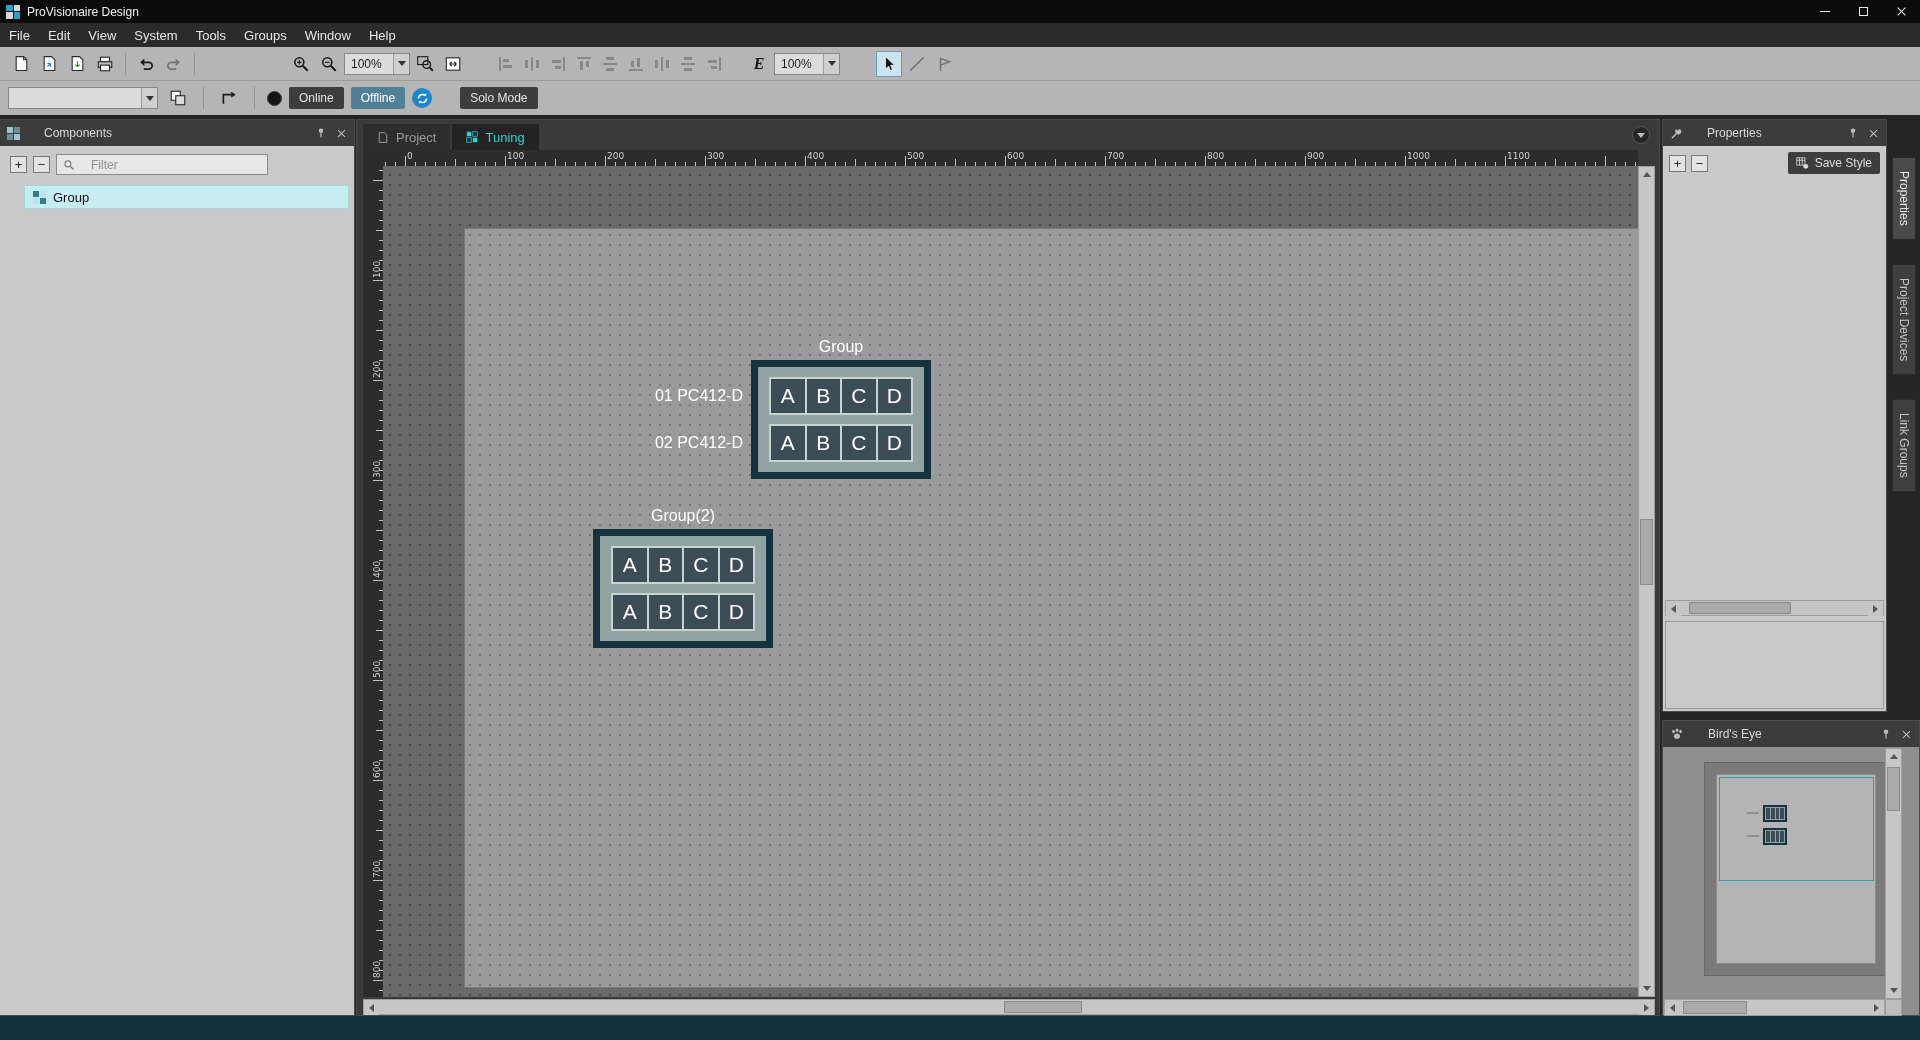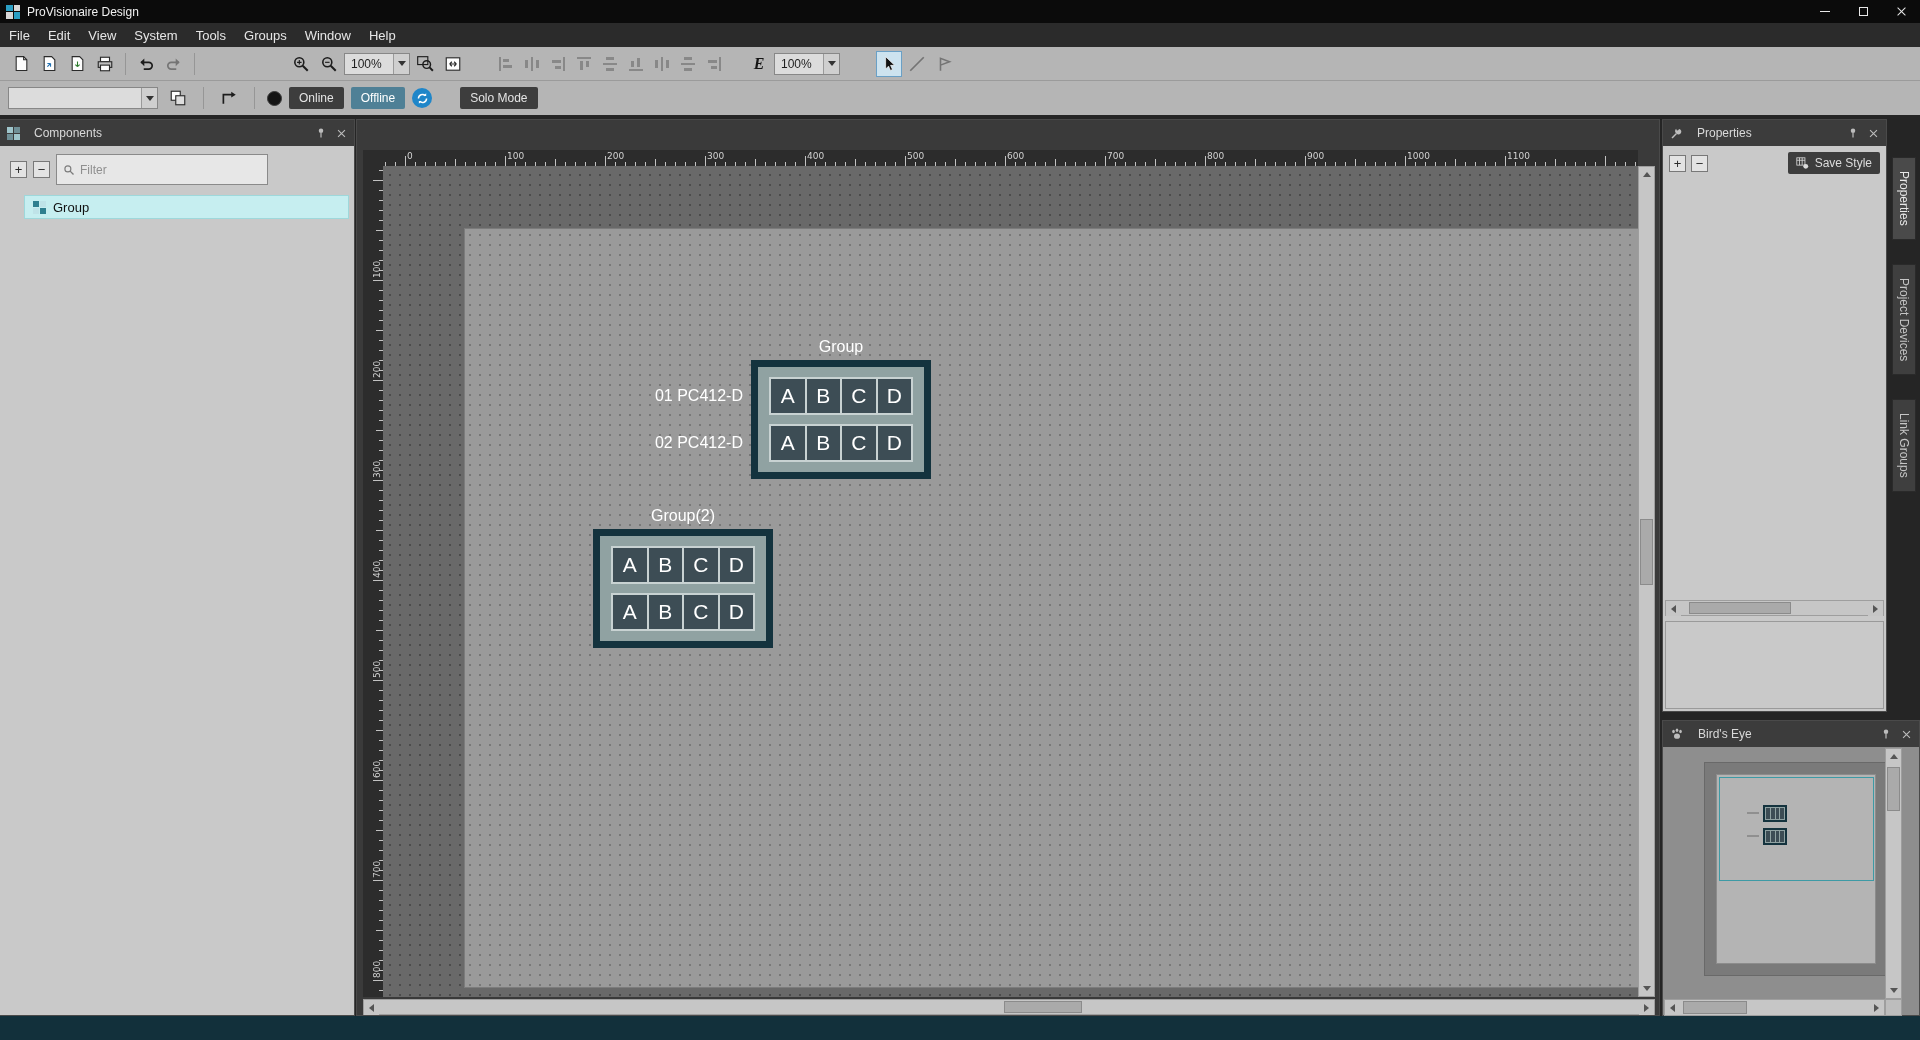--- a/index.html
+++ b/index.html
@@ -56,30 +56,30 @@
   .online  { background:#3d3d3d; color:#e4e4e4; }
   .offline { background:#4f8096; color:#ffffff; }
   .solo    { background:#3d3d3d; color:#e4e4e4; }
   .led { width:15px; height:15px; border-radius:50%; background:#141414; border:1px solid #3c3c3c; flex:0 0 auto; }
   .sync { width:20px; height:20px; border-radius:50%; background:#1f86c9; display:flex; align-items:center; justify-content:center; flex:0 0 auto; }
 
   
   .main { position:absolute; left:0; top:115px; width:1920px; height:901px; background:#252525; }
   .panel { position:absolute; background:#c9c9c9; border:1px solid #4a4a4a; }
   .panel-header { height:26px; background:#3c3c3c; color:#d9d9d9; display:flex; align-items:center;
-                  gap:14px; padding:0 7px; font-size:12px; }
+                  gap:24px; padding:0 7px; font-size:12px; }
   .ph-right { margin-left:auto; display:flex; gap:9px; align-items:center; }
 
   
   #componentsPanel { left:0; top:4px; width:355px; height:897px; border-left:none; }
   .comp-toolbar { display:flex; align-items:center; gap:6px; padding:8px 10px 4px 10px; }
   .sq-btn { width:17px; height:17px; background:#e3e3e3; border:1px solid #787878; color:#2a2a2a;
             display:flex; align-items:center; justify-content:center; font-size:13px; line-height:1; }
-  .filter-box { width:212px; height:31px; background:#e7e7e7; border:1px solid #8a8a8a;
-                display:flex; align-items:center; gap:5px; padding:0 6px; }
+  .filter-box { width:212px; height:21px; background:#e7e7e7; border:1px solid #8a8a8a;
+                display:flex; align-items:center; gap:16px; padding:0 6px; }
   .filter-box input { border:none; background:transparent; outline:none; width:160px; font-size:12px;
                       color:#333; font-family:"Liberation Sans",sans-serif; }
   .filter-box input::placeholder { color:#8f8f8f; }
   .tree { margin-top:6px; }
   .tree-item { height:24px; display:flex; align-items:center; gap:7px; padding-left:8px;
                margin:0 5px 0 24px; font-size:13px; color:#111; }
   .tree-item.selected { background:#c6eef0; border:1px solid #9ed8db; }
   .grid-ic { width:13px; height:13px; display:grid; grid-template-columns:1fr 1fr; grid-template-rows:1fr 1fr; gap:1px; }
   .grid-ic i { display:block; }
 
@@ -431,20 +431,44 @@
             <i style="background:#bfe3e8"></i>
             <i style="background:#bfe3e8"></i>
             <i style="background:#2f7f8f"></i>
           </span>
           <div>Group</div>
         </div>
       </div>
   </div>
 
   <div id="canvasPane">
+    <div class="tabbar" id="canvasTabbar">
+      <div class="tab inactive">
+          <span>
+            <svg width="12" height="13" viewBox="0 0 16 16">
+              <path d="M3 1.5h7l3 3v10H3z" fill="none" stroke="#9b9b9b" stroke-width="1.3"></path>
+            </svg>
+          </span>
+          <div style="display: inline;">Project</div>
+        </div>
+        <div class="tab active">
+          <span>
+            <svg width="12" height="12" viewBox="0 0 16 16">
+              <rect x="1" y="1" width="6" height="6" fill="#2bd4d4"></rect>
+              <rect x="9" y="1" width="6" height="6" fill="none" stroke="#2bd4d4"></rect>
+              <rect x="1" y="9" width="6" height="6" fill="none" stroke="#2bd4d4"></rect>
+              <rect x="9" y="9" width="6" height="6" fill="#2bd4d4"></rect>
+            </svg>
+          </span>
+          <div style="display: inline;">Tuning</div>
+        </div>
+        <div class="tab-list-btn">
+          <i class="tri-down"></i>
+        </div>
+    </div>
     <div class="ruler-corner"></div>
     <div class="ruler-h" id="rulerH">
         <div class="tickh" style="left: 2px; height: 4px;"></div>
         <div class="tickh" style="left: 12px; height: 4px;"></div>
         <div class="tickh" style="left: 22px; height: 10px;"></div>
         <div class="rlabel" style="left: 24px;">0</div>
         <div class="tickh" style="left: 32px; height: 4px;"></div>
         <div class="tickh" style="left: 42px; height: 4px;"></div>
         <div class="tickh" style="left: 52px; height: 4px;"></div>
         <div class="tickh" style="left: 62px; height: 4px;"></div>

